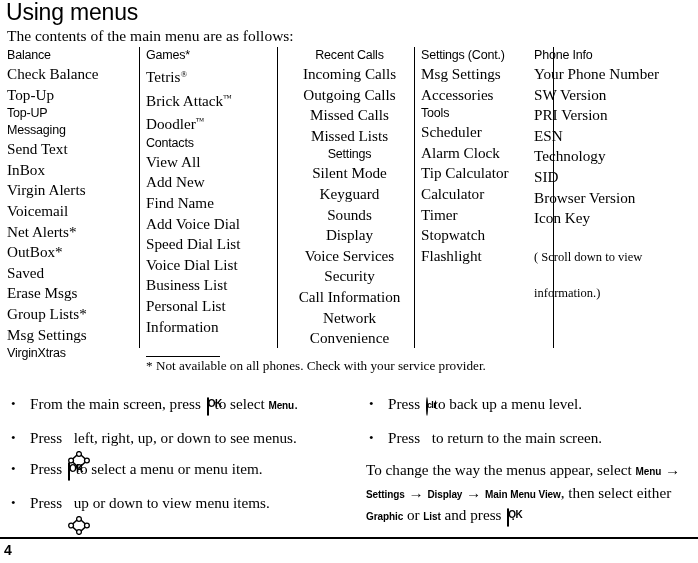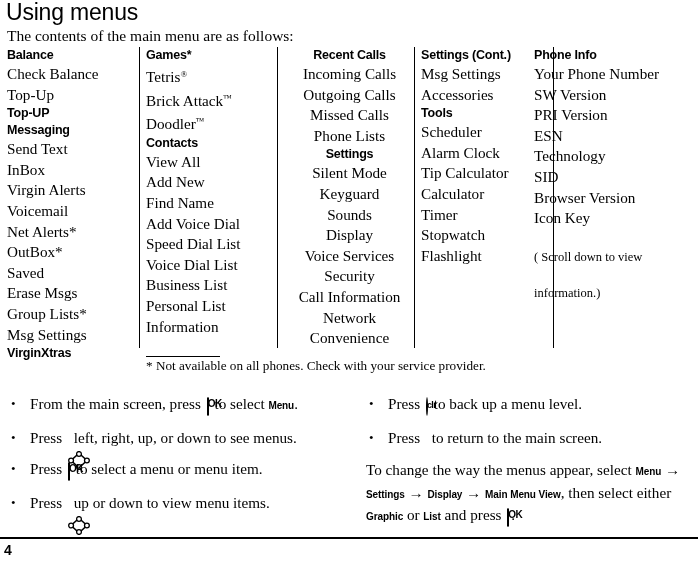--- a/index.html
+++ b/index.html
@@ -70,21 +70,21 @@
   }
   .vrule.v1 { left: 133px; }
   .vrule.v2 { left: 271px; }
   .vrule.v3 { left: 408px; }
   .vrule.v4 { left: 547px; }
 
   .col-pad { padding-left: 1px; }
 
   .mhead {
     font-family: "Liberation Sans", "DejaVu Sans", sans-serif;
-    font-weight: bold;
+    font-weight: normal;
     font-size: 12.5px;
     line-height: 17px;
     letter-spacing: -0.2px;
     white-space: nowrap;
   }
   .mitem {
     font-size: 15.2px;
     line-height: 20.6px;
     white-space: nowrap;
   }
@@ -301,21 +301,21 @@
           <div class="mitem">Personal List</div>
           <div class="mitem">Information</div>
         </div>
       </div>
     <div class="col c2">
         <div class="col-pad">
           <div class="mhead">Recent Calls</div>
           <div class="mitem">Incoming Calls</div>
           <div class="mitem">Outgoing Calls</div>
           <div class="mitem">Missed Calls</div>
-          <div class="mitem">Phone Lists</div>
+          <div class="mitem">Missed Lists</div>
           <div class="mhead">Settings</div>
           <div class="mitem">Silent Mode</div>
           <div class="mitem">Keyguard</div>
           <div class="mitem">Sounds</div>
           <div class="mitem">Display</div>
           <div class="mitem">Voice Services</div>
           <div class="mitem">Security</div>
           <div class="mitem">Call Information</div>
           <div class="mitem">Network</div>
           <div class="mitem">Convenience</div>

